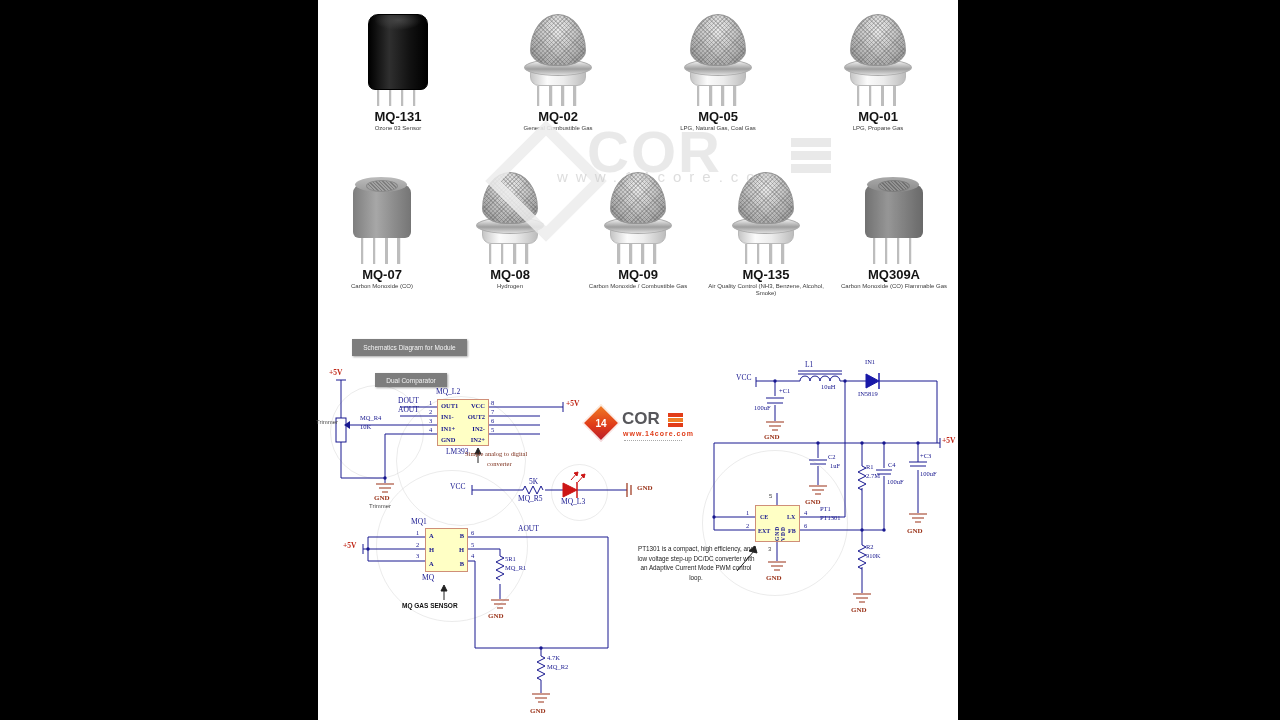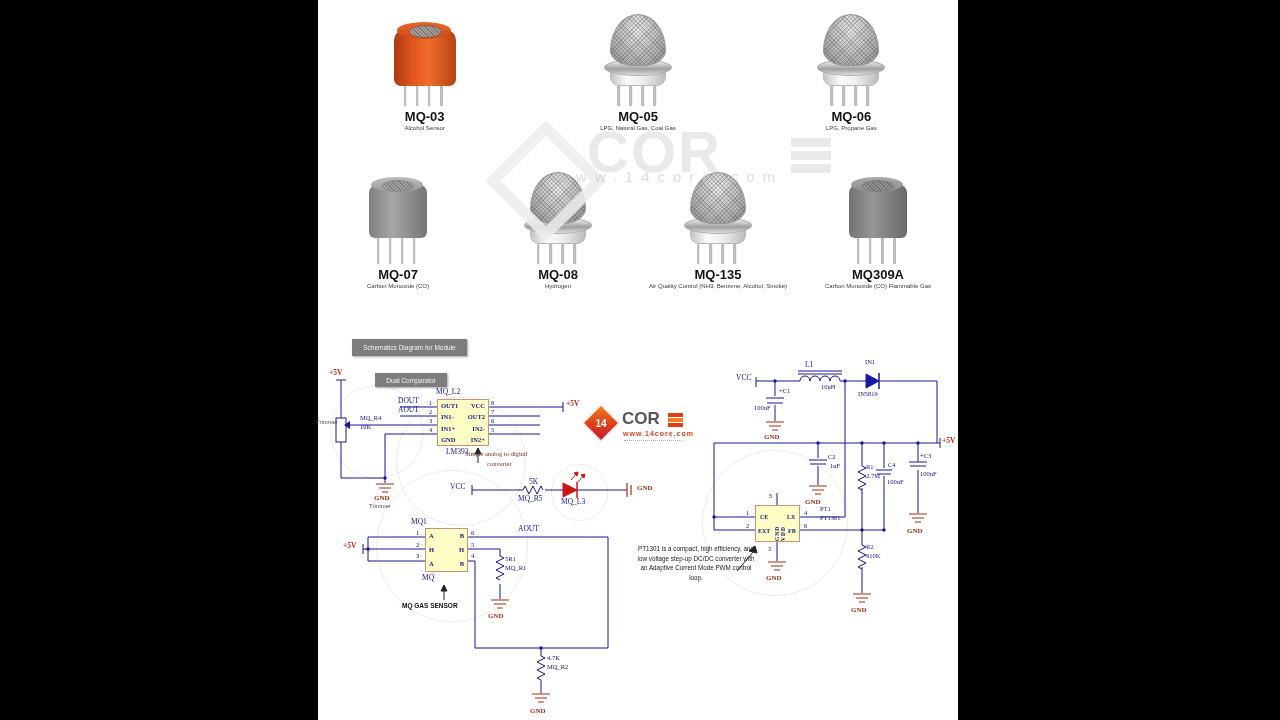--- a/index.html
+++ b/index.html
@@ -111,44 +111,54 @@
     <div class="wm-circle" style="left:330px;top:385px;width:92px;height:92px;"></div>
     <div class="wm-circle" style="left:396px;top:396px;width:128px;height:128px;"></div>
     <div class="wm-circle" style="left:551px;top:464px;width:55px;height:55px;"></div>
     <div class="wm-circle" style="left:376px;top:470px;width:150px;height:150px;"></div>
     <div class="wm-circle" style="left:702px;top:450px;width:144px;height:144px;"></div>
   </div>
 
   <div class="srow row1">
     <div class="scard">
       <div class="fig">
-          <div class="body-orange"></div>
-          <div class="pins"></div>
-        </div>
-      <div class="sname">MQ-03</div>
-      <div class="sdesc">Alcohol Sensor</div>
+          <div class="body-black"></div>
+          <div class="pins short"></div>
+        </div>
+      <div class="sname">MQ-131</div>
+      <div class="sdesc">Ozone 03 Sensor</div>
+    </div>
+    <div class="scard">
+      <div class="fig">
+          <div class="cap-mesh"></div>
+          <div class="ring"></div>
+          <div class="base-white"></div>
+          <div class="pins"></div>
+        </div>
+      <div class="sname">MQ-02</div>
+      <div class="sdesc">General Combustible Gas</div>
     </div>
     <div class="scard">
       <div class="fig">
           <div class="cap-mesh"></div>
           <div class="ring"></div>
           <div class="base-white"></div>
           <div class="pins"></div>
         </div>
       <div class="sname">MQ-05</div>
       <div class="sdesc">LPG, Natural Gas, Coal Gas</div>
     </div>
     <div class="scard">
       <div class="fig">
           <div class="cap-mesh"></div>
           <div class="ring"></div>
           <div class="base-white"></div>
           <div class="pins"></div>
         </div>
-      <div class="sname">MQ-06</div>
+      <div class="sname">MQ-01</div>
       <div class="sdesc">LPG, Propane Gas</div>
     </div>
   </div>
 
   <div class="srow row2">
     <div class="scard">
       <div class="fig">
           <div class="body-gray"></div>
           <div class="pins long"></div>
         </div>
@@ -157,20 +167,30 @@
     </div>
     <div class="scard">
       <div class="fig">
           <div class="cap-mesh"></div>
           <div class="ring"></div>
           <div class="base-white"></div>
           <div class="pins"></div>
         </div>
       <div class="sname">MQ-08</div>
       <div class="sdesc">Hydrogen</div>
+    </div>
+    <div class="scard">
+      <div class="fig">
+          <div class="cap-mesh"></div>
+          <div class="ring"></div>
+          <div class="base-white"></div>
+          <div class="pins"></div>
+        </div>
+      <div class="sname">MQ-09</div>
+      <div class="sdesc">Carbon Monoxide / Combustible Gas</div>
     </div>
     <div class="scard">
       <div class="fig">
           <div class="cap-mesh"></div>
           <div class="ring"></div>
           <div class="base-white"></div>
           <div class="pins"></div>
         </div>
       <div class="sname">MQ-135</div>
       <div class="sdesc">Air Quality Control (NH3, Benzene, Alcohol, Smoke)</div>

